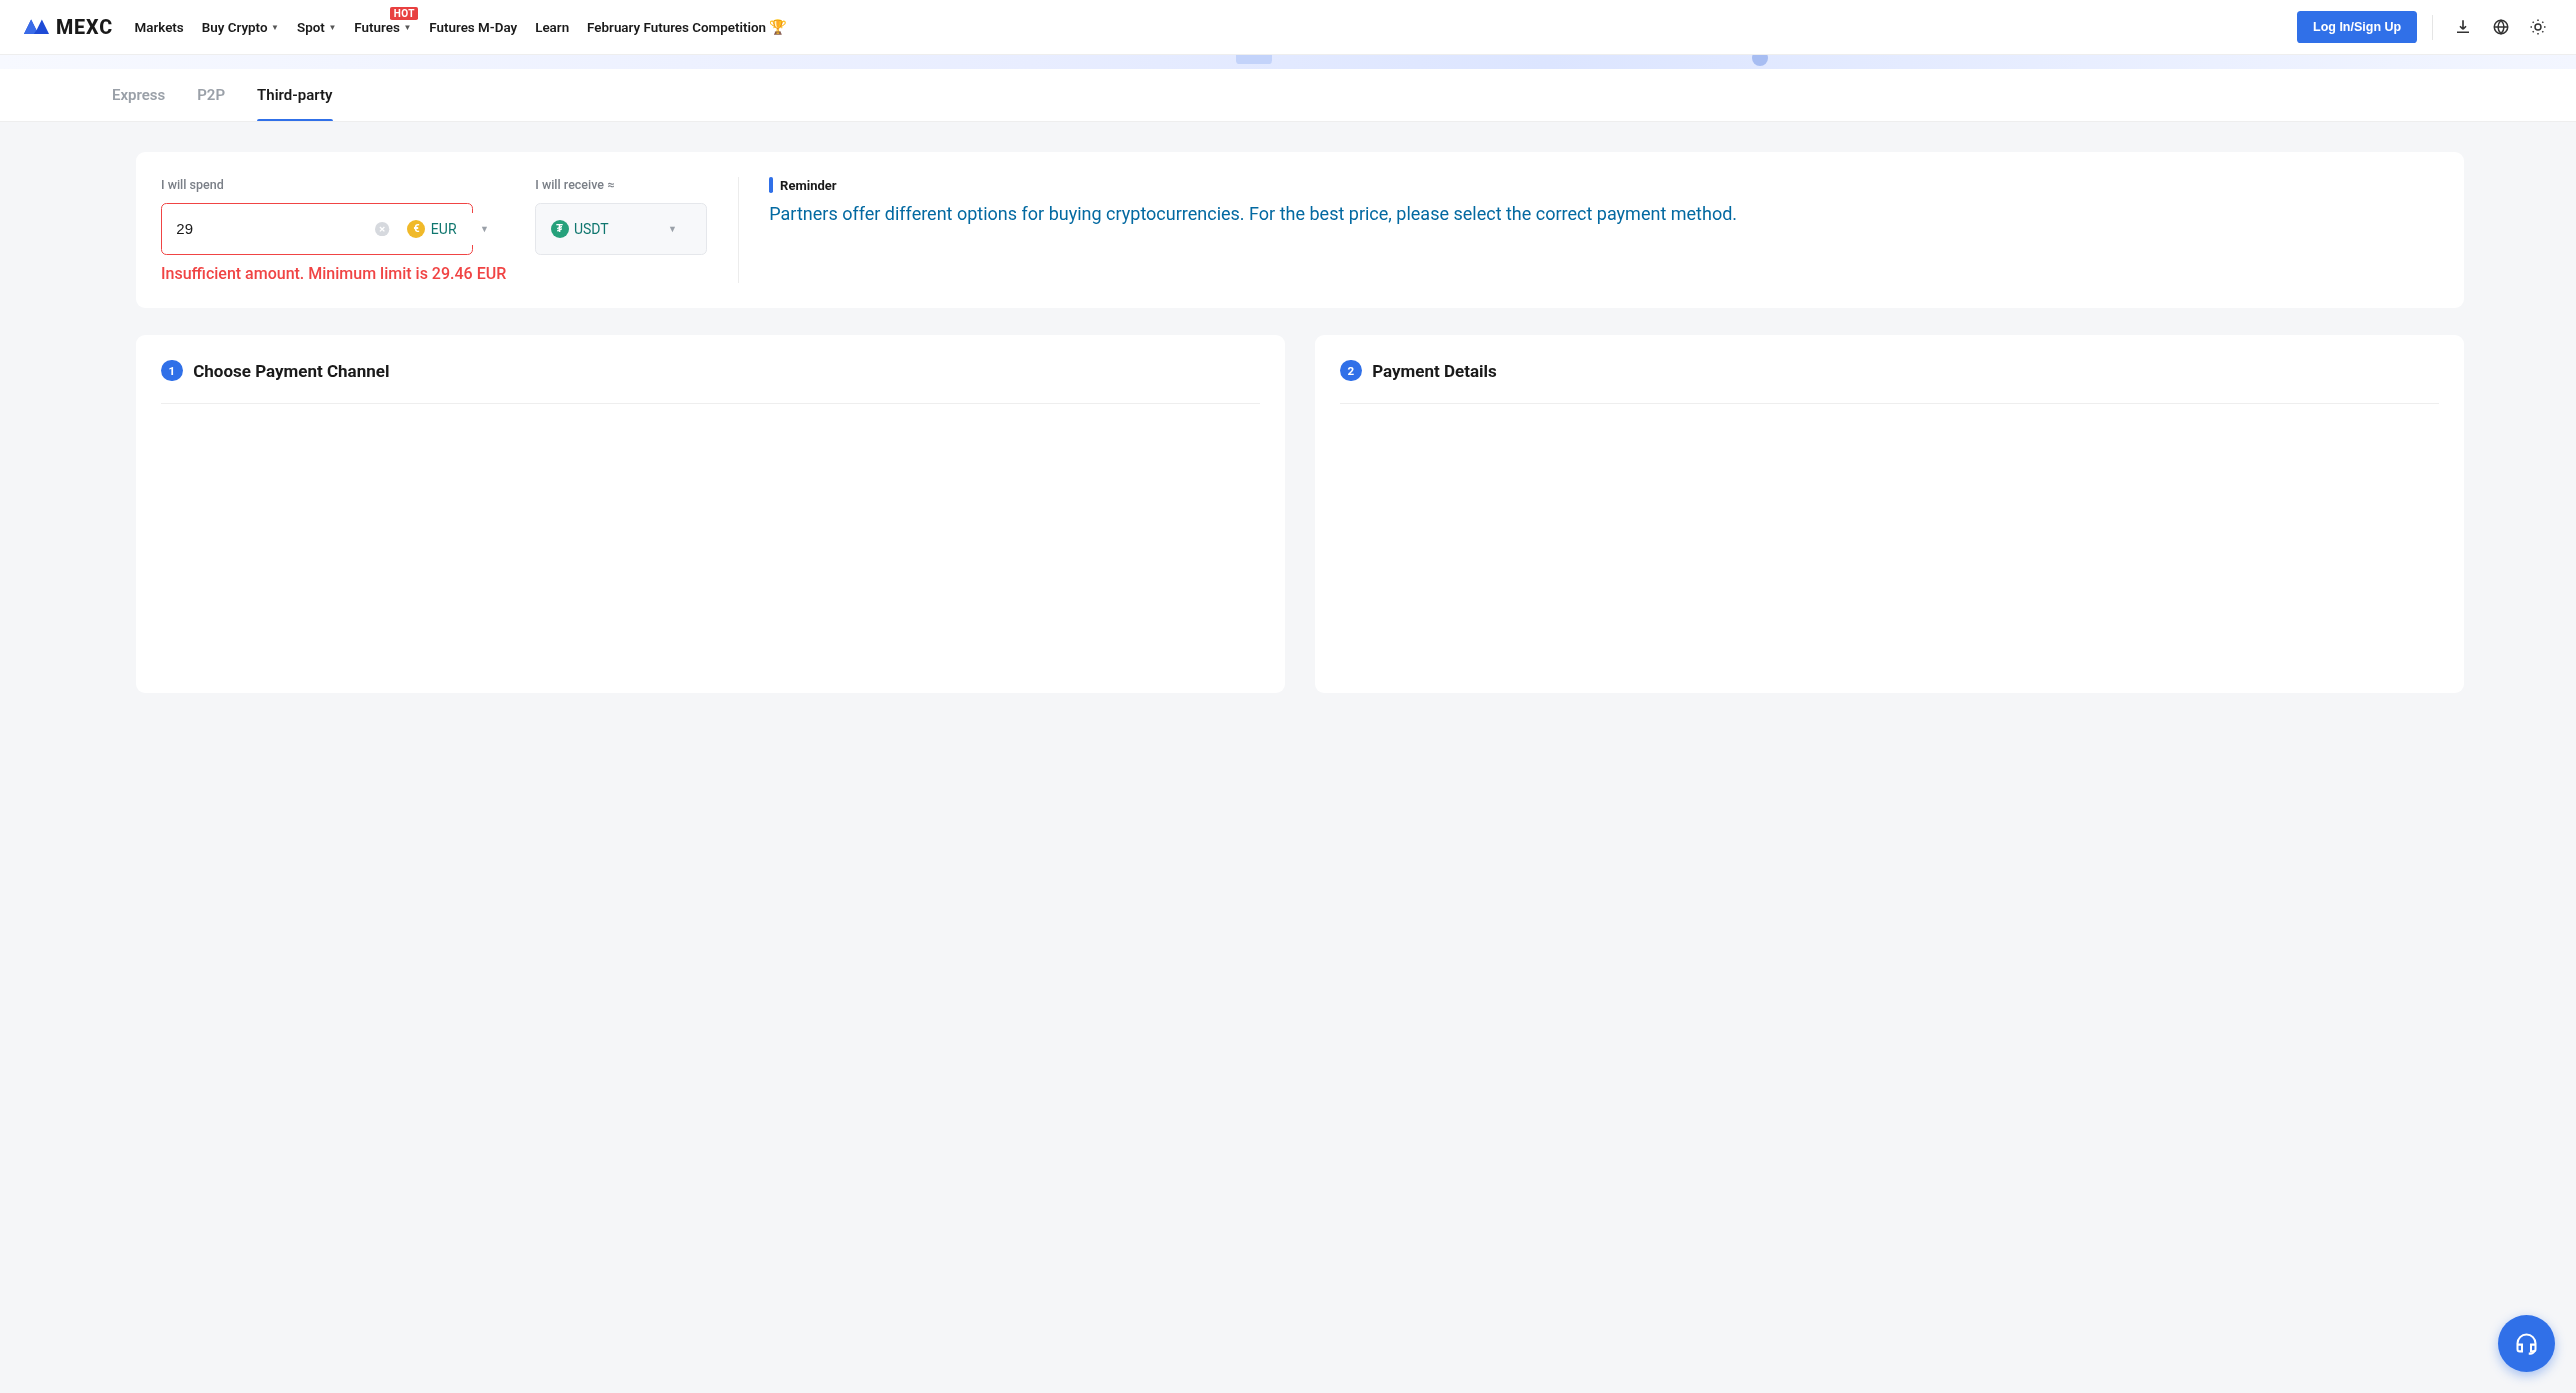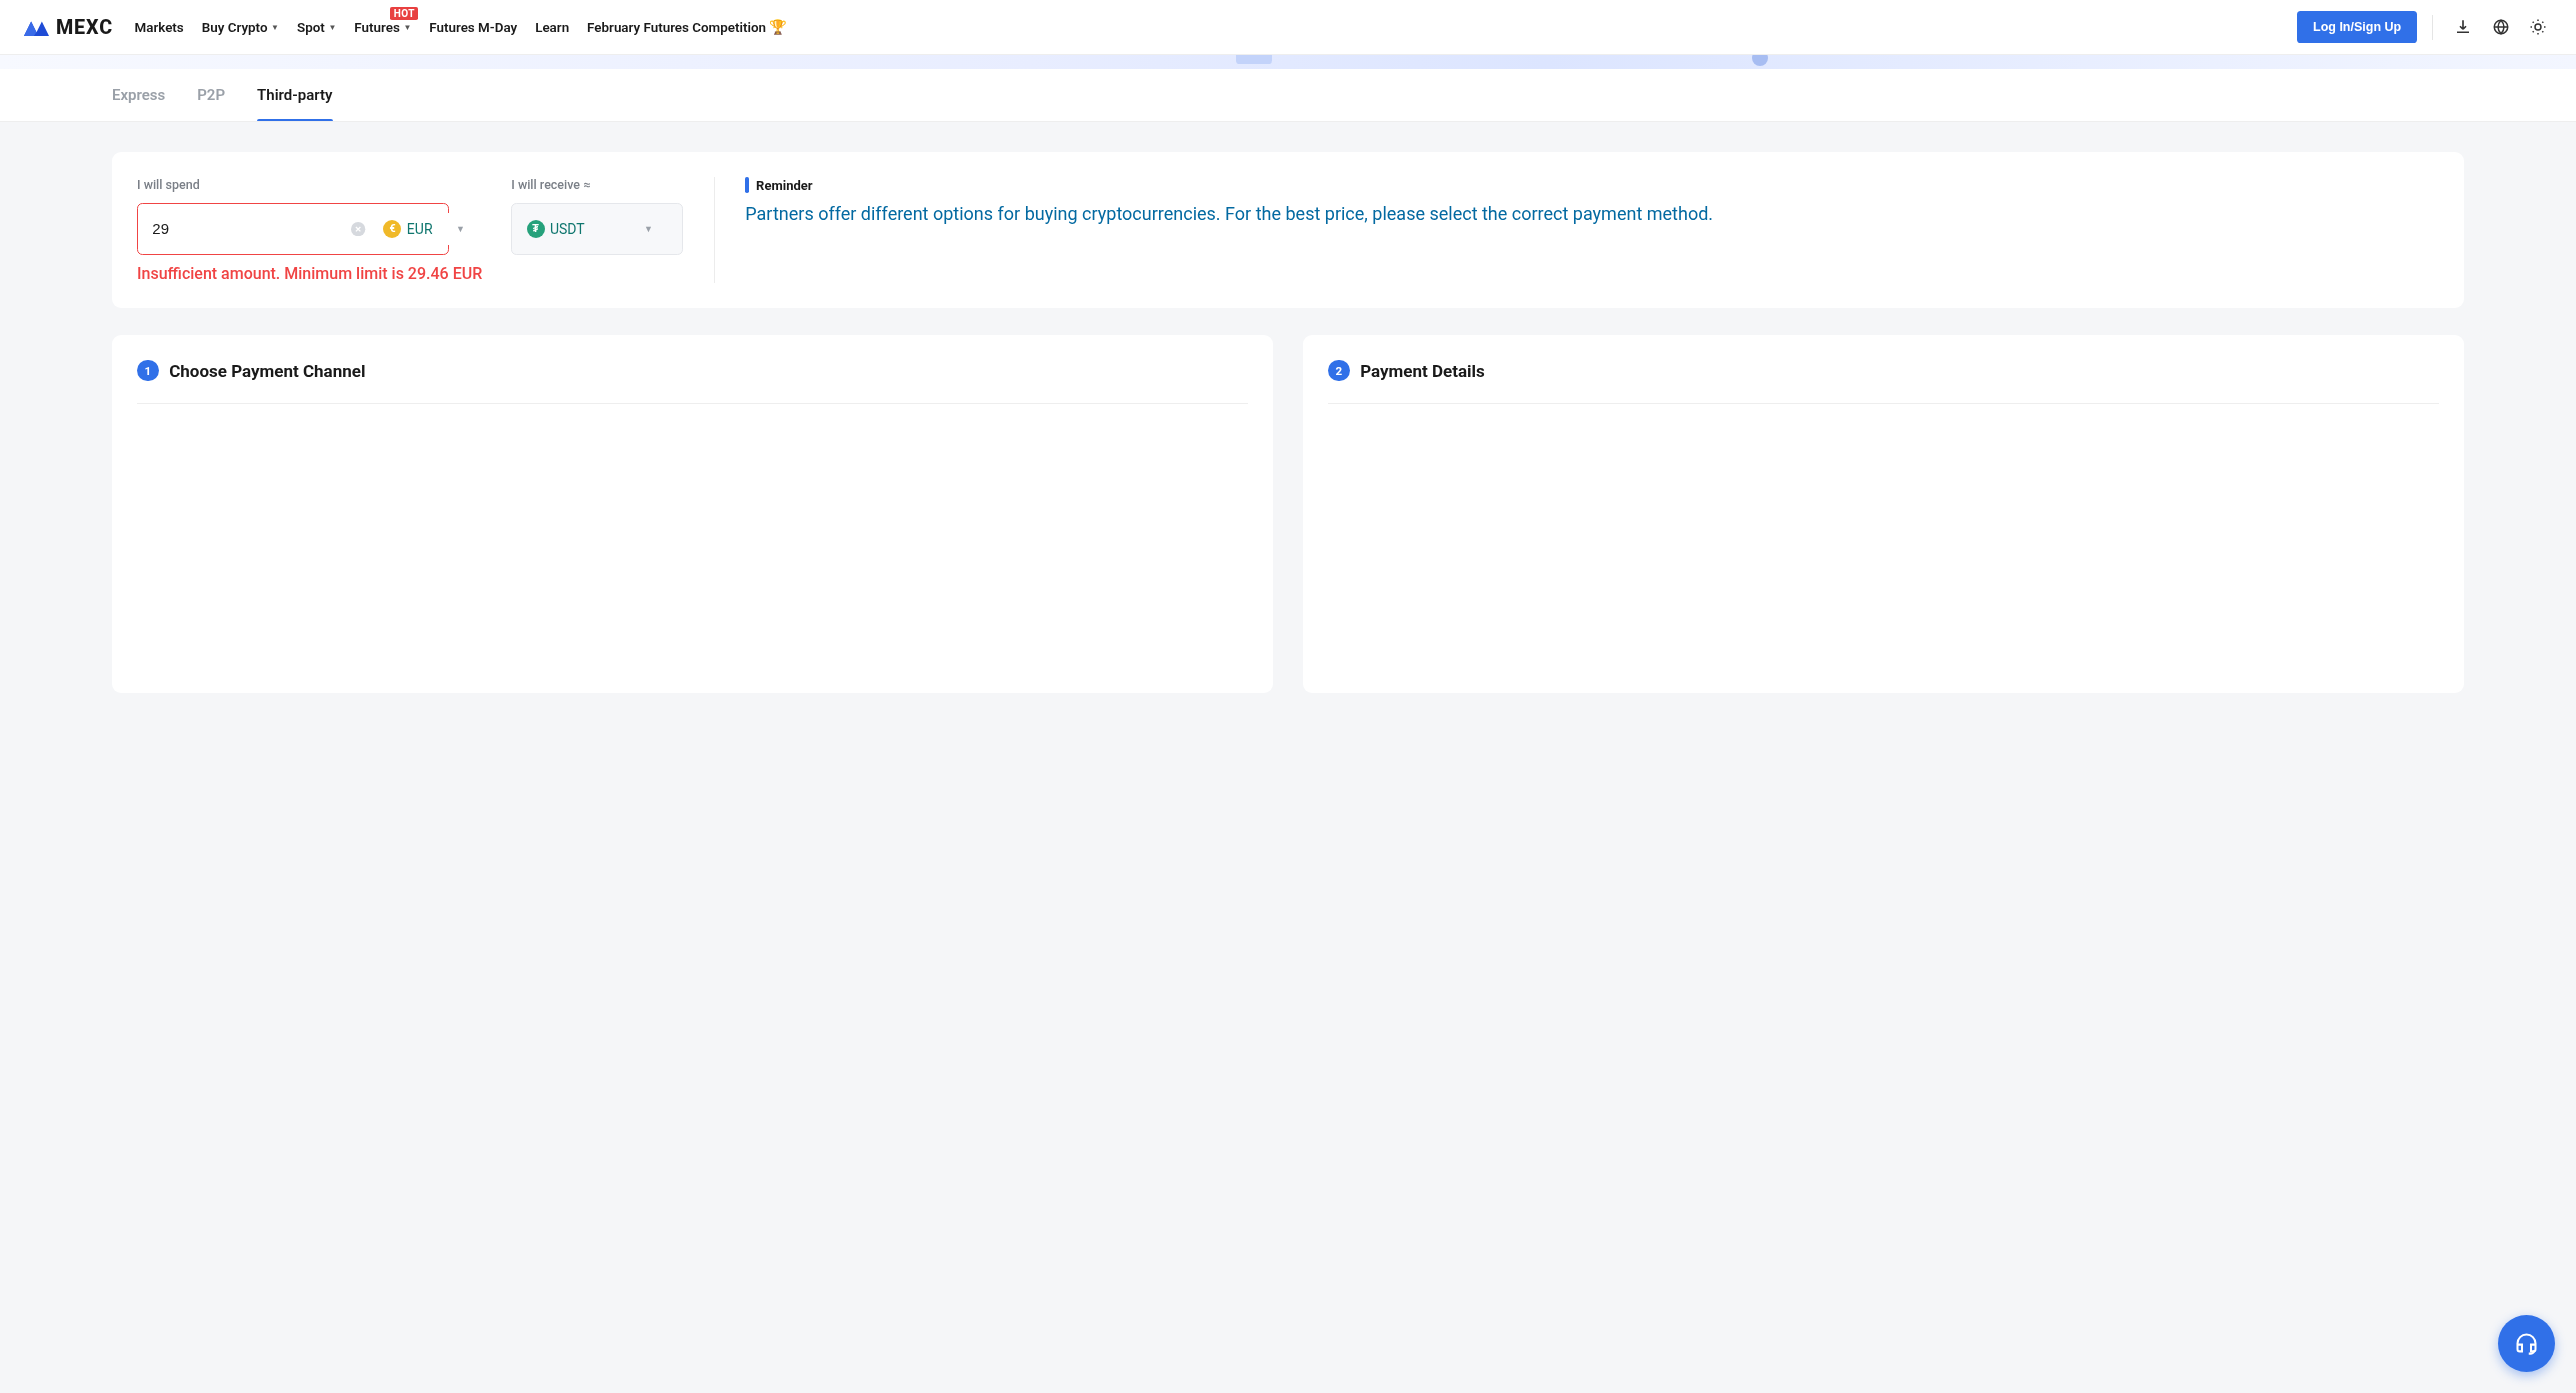--- a/index.html
+++ b/index.html
@@ -16,21 +16,21 @@
     .header {
       background: #fff;
       height: 55px;
       display: flex;
       align-items: center;
       padding: 0 21.5px;
       border-bottom: 0.9px solid #eee;
     }
     .logo {
       display: flex;
-      align-items: flex-end;
+      align-items: flex-start;
       gap: 5.4px;
       margin-right: 21.5px;
     }
     .logo-icon {
       width: 29px;
       height: 21.5px;
       display: flex;
       align-items: center;
       justify-content: center;
     }
@@ -159,20 +159,21 @@
       bottom: 0;
       left: 0;
       right: 0;
       height: 2.7px;
       background: #3070e8;
       border-radius: 2.7px 2.7px 0 0;
     }
     
     .content {
       padding: 30px 112px 36px 112px;
+      margin-left: 24px;
     }
     .panel {
       background: #fff;
       border-radius: 9px;
       padding: 25px;
     }
     .top-panel {
       display: flex;
       gap: 27px;
     }

